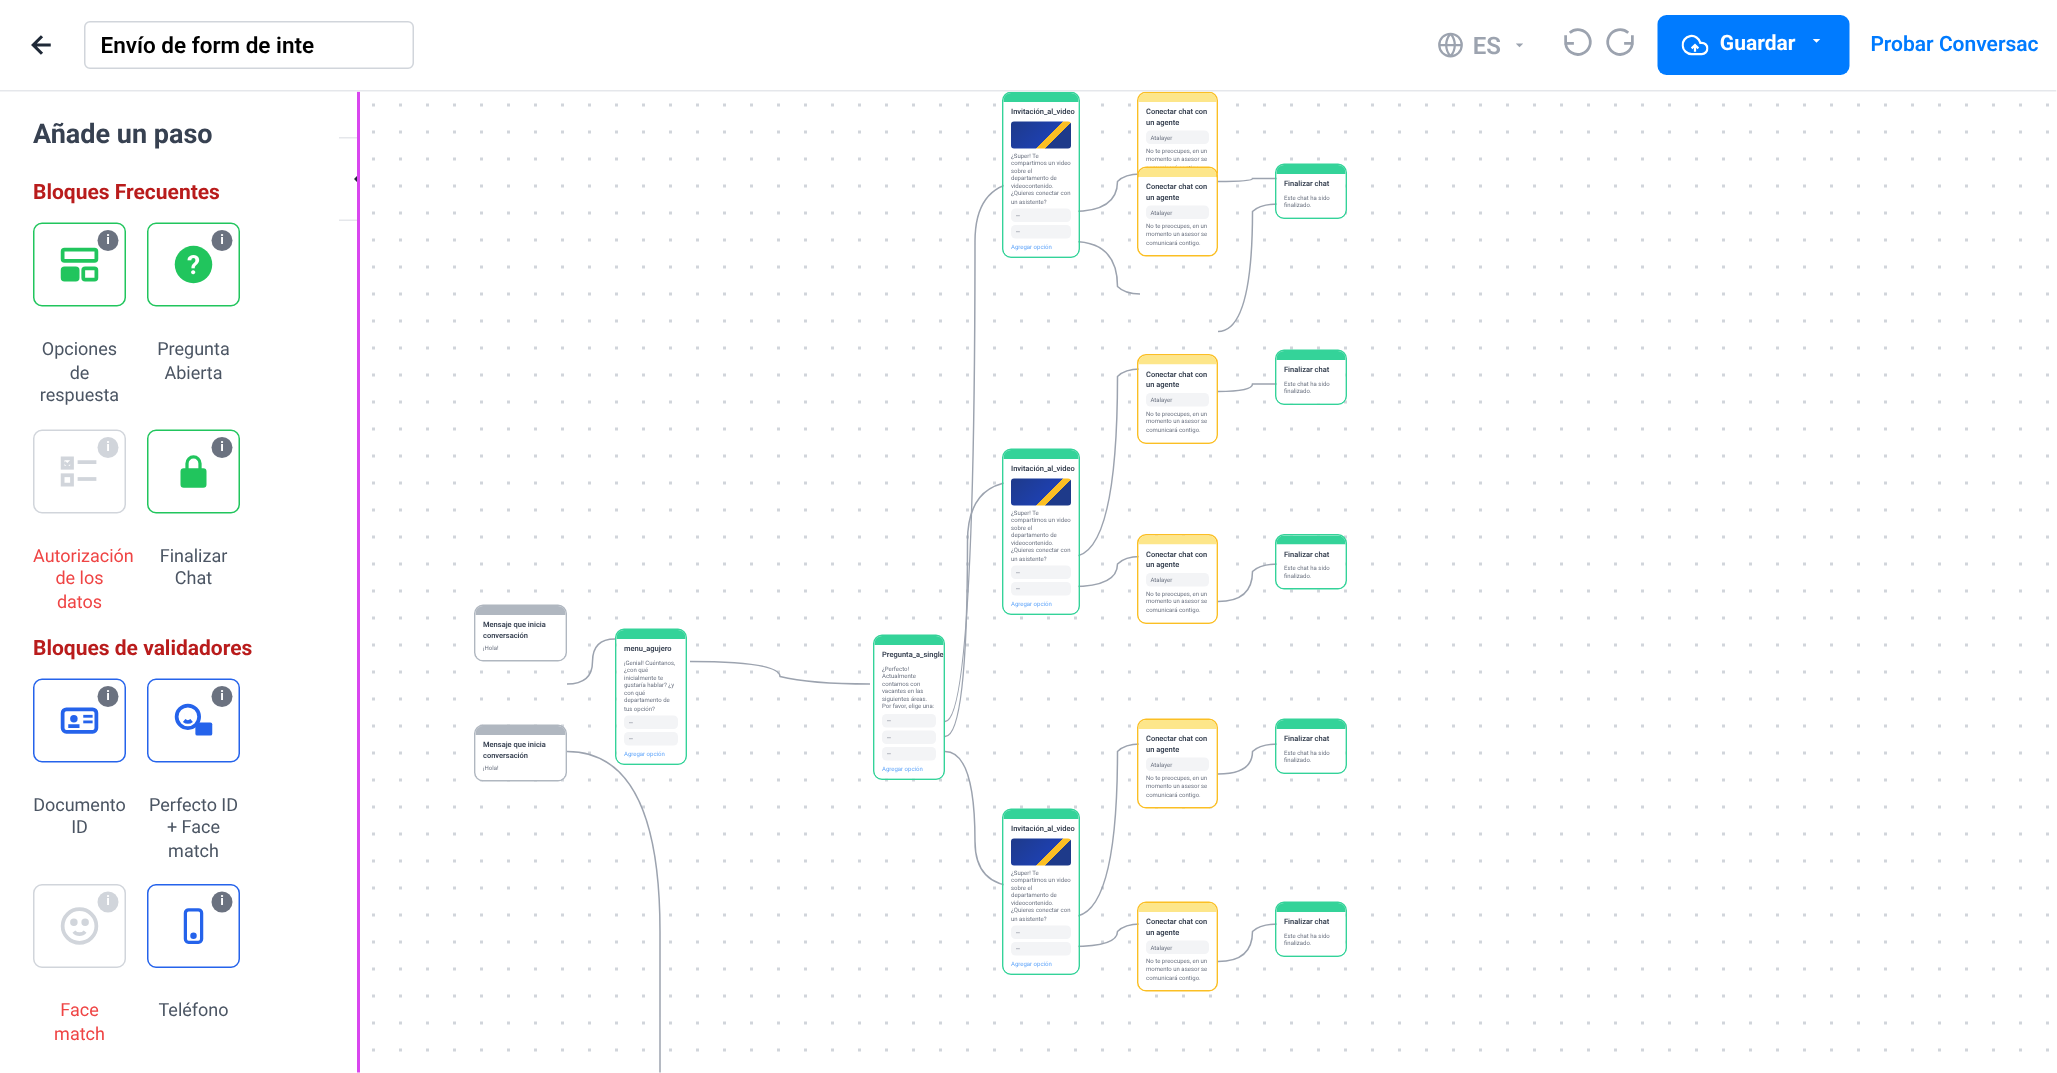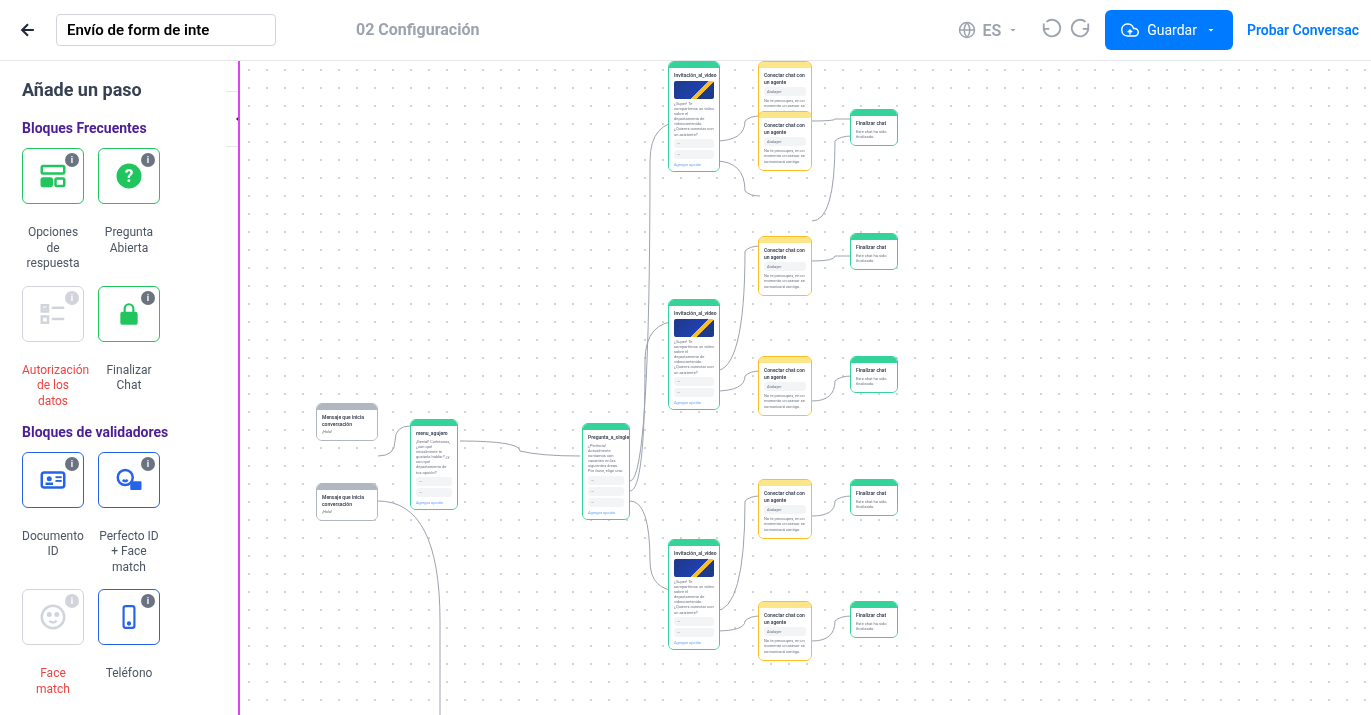--- a/index.html
+++ b/index.html
@@ -7,28 +7,28 @@
 .header{height:61px;border-bottom:1px solid #e5e7eb;display:flex;align-items:center;padding:0 12px;gap:12px;background:#fff;position:relative;z-index:10}
 .back-btn{width:32px;height:32px;display:flex;align-items:center;justify-content:center;cursor:pointer;border-radius:4px}
 .title-input{border:1px solid #d1d5db;border-radius:4px;padding:6px 10px;font-size:15px;font-weight:600;width:220px}
 .tabs{display:flex;gap:0;margin-left:40px}
 .tab{padding:12px 28px;font-size:16px;font-weight:700;color:#9ca3af;cursor:pointer;border-bottom:2px solid transparent}
 .tab.active{color:#1f2937;border-bottom-color:#1f2937}
 .header-right{margin-left:auto;display:flex;align-items:center;gap:14px}
 .lang-sel{display:flex;align-items:center;gap:6px;color:#9ca3af;font-weight:600;cursor:pointer;padding:4px 8px}
 .history-btns{display:flex;gap:6px}
 .history-btns span{cursor:pointer;color:#9ca3af}
-.save-btn{background:#007bff;color:#fff;border:none;border-radius:6px;padding:11px 16px;font-size:14px;font-weight:400;display:flex;align-items:center;gap:8px;cursor:pointer}
+.save-btn{background:#007bff;color:#fff;border:none;border-radius:6px;padding:11px 16px;font-size:14px;font-weight:700;display:flex;align-items:flex-start;gap:8px;cursor:pointer}
 .test-link{color:#007bff;font-weight:600;font-size:14px;cursor:pointer}
 .main{display:flex;height:calc(100% - 45px)}
 .sidebar{width:240px;border-right:2px solid #d946ef;padding:18px 22px;overflow-y:auto;position:relative;background:#fff;z-index:5}
 .sidebar::-webkit-scrollbar{width:8px}
 .sidebar::-webkit-scrollbar-thumb{background:#cbd5e1;border-radius:4px}
 .sidebar-title{font-size:18px;font-weight:700;color:#374151;margin-bottom:20px}
-.section-title{font-size:14px;font-weight:700;color:#4c1d95;margin:14px 0 12px}
+.section-title{font-size:14px;font-weight:700;color:#b91c1c;margin:14px 0 12px}
 .block-grid{display:flex;flex-wrap:wrap;gap:14px}
 .block-card{width:62px;position:relative}
 .block-icon{width:62px;height:56px;border:1px solid #21c55d;border-radius:6px;display:flex;align-items:center;justify-content:center;cursor:pointer;position:relative;background:#fff}
 .block-icon.blue{border-color:#2563eb}
 .block-icon.disabled{border-color:#d1d5db}
 .block-badge{position:absolute;top:4px;right:4px;width:14px;height:14px;background:#6b7280;border-radius:50%;display:flex;align-items:center;justify-content:center;color:#fff;font-size:9px;font-weight:700}
 .block-icon.disabled .block-badge{background:#d1d5db}
 .block-label{font-size:12px;text-align:center;margin-top:21px;color:#4b5563;line-height:1.3}
 .block-label.disabled{color:#ef4444}
 .collapse-handle{position:absolute;right:-14px;top:30px;width:26px;height:56px;background:#fff;border:1px solid #e5e7eb;border-left:none;border-radius:0 6px 6px 0;display:flex;align-items:center;justify-content:center;cursor:pointer;z-index:6}
@@ -55,21 +55,20 @@
 <body>
 
 <div class="header">
   <div class="back-btn">
     <svg width="20" height="20" viewBox="0 0 24 24" fill="none" stroke="#1f2937" stroke-width="2.5">
         <path d="M19 12H5M12 19l-7-7 7-7"></path>
       </svg>
   </div>
   <input class="title-input" value="Envío de form de inte" style="">
   <div class="tabs">
-    <div class="tab">02 Configuración</div>
   </div>
   <div class="header-right">
     <div class="lang-sel">
       <svg width="18" height="18" viewBox="0 0 24 24" fill="none" stroke="#9ca3af" stroke-width="2">
           <circle cx="12" cy="12" r="10"></circle>
           <path d="M2 12h20M12 2a15 15 0 010 20M12 2a15 15 0 000 20"></path>
         </svg>
       <span>ES</span>
       <svg width="12" height="12" viewBox="0 0 24 24" fill="#9ca3af">
           <path d="M7 10l5 5 5-5z"></path>

